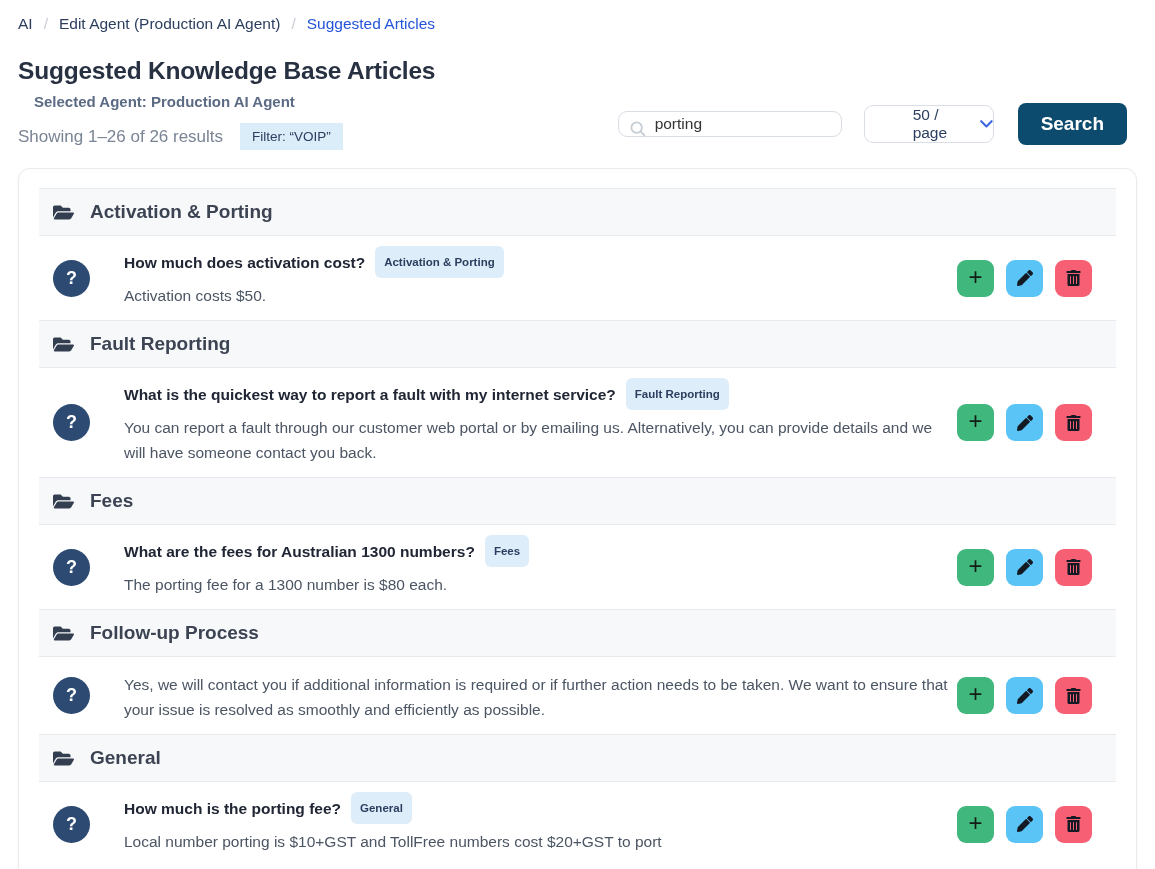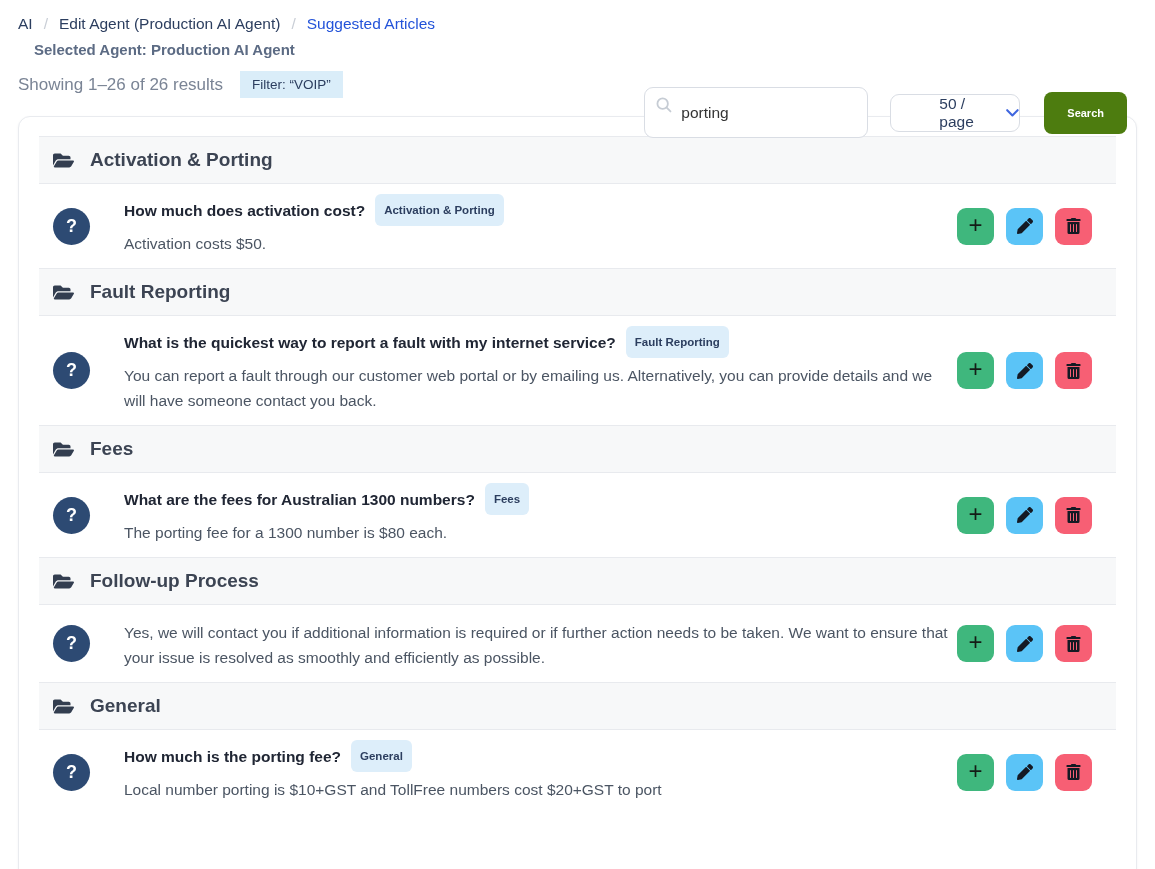--- a/index.html
+++ b/index.html
@@ -18,30 +18,30 @@
   .page-header { position: relative; }
   .page-title { margin-top: 24px; font-size: 24.5px; font-weight: 700; color: #273142; letter-spacing: -0.2px; }
   .page-subtitle { margin-top: 8px; font-size: 15px; font-weight: 700; color: #5c6b84; margin-left: 16px; }
   .meta-row { margin-top: 13px; display: flex; align-items: center; gap: 17px; }
   .results-summary { font-size: 17px; color: #7a8495; }
   .filter-badge { background: #daedf9; color: #2c3e5f; font-size: 13.5px; font-weight: 500;
                   padding: 6px 12px; border-radius: 0; }
 
   
   .controls { position: absolute; top: 46px; right: 10px; display: flex; align-items: center; gap: 22px; }
-  .search-box { position: relative; width: 224px; height: 51px; }
+  .search-box { position: relative; width: 224px; height: 26px; }
   .search-box input { width: 100%; height: 100%; border: 1px solid #d9dde4; border-radius: 9px;
                       padding: 0 10px 0 36px; font-size: 15.5px; color: #333; outline: none;
                       font-family: inherit; }
   .search-box .mag { position: absolute; left: 11px; top: 9px; }
   .page-size { width: 130px; height: 38px; border: 1px solid #d9dde4; border-radius: 9px;
                display: flex; align-items: center; justify-content: center; gap: 12px;
                color: #2c3e5f; font-size: 15.5px; cursor: pointer; background: #fff; padding-left: 48px; }
-  .search-btn { margin-left: 2px; height: 42px; padding: 0 23px; background: #4d7c0f; color: #fff;
-                border: none; border-radius: 8px; font-size: 11px; font-weight: 700; cursor: pointer;
+  .search-btn { margin-left: 2px; height: 42px; padding: 0 23px; background: #0c4a6e; color: #fff;
+                border: none; border-radius: 8px; font-size: 19px; font-weight: 700; cursor: pointer;
                 font-family: inherit; }
 
   
   .card { margin-top: 18px; border: 1px solid #e9ebef; border-radius: 12px;
           box-shadow: 0 1px 3px rgba(20,30,50,0.05); background: #fff;
           padding: 19px 20px; height: 800px; overflow: hidden; }
 
   .cat-header { background: #f7f8f9; border-top: 1px solid #e8eaee; border-bottom: 1px solid #e8eaee;
                 height: 48px; display: flex; align-items: center; gap: 16px; padding: 0 14px; }
   .cat-header h3 { font-size: 19px; font-weight: 700; color: #3c4453; }
@@ -74,20 +74,21 @@
 
   <nav class="breadcrumb">
     <a class="crumb">AI</a>
     <span class="crumb-sep">/</span>
     <a class="crumb">Edit Agent (Production AI Agent)</a>
     <span class="crumb-sep">/</span>
     <a class="crumb active">Suggested Articles</a>
   </nav>
 
   <header class="page-header">
+    <h1 class="page-title">Suggested Knowledge Base Articles</h1>
     <h2 class="page-subtitle">Selected Agent: Production AI Agent</h2>
     <div class="meta-row">
       <span class="results-summary">Showing 1–26 of 26 results</span>
       <span class="filter-badge">Filter: “VOIP”</span>
     </div>
 
     <div class="controls">
       <div class="search-box">
         <svg class="mag" width="18" height="18" viewBox="0 0 20 20">
           <circle cx="8.5" cy="8.5" r="5.8" fill="none" stroke="#c6ccd4" stroke-width="2"></circle>

